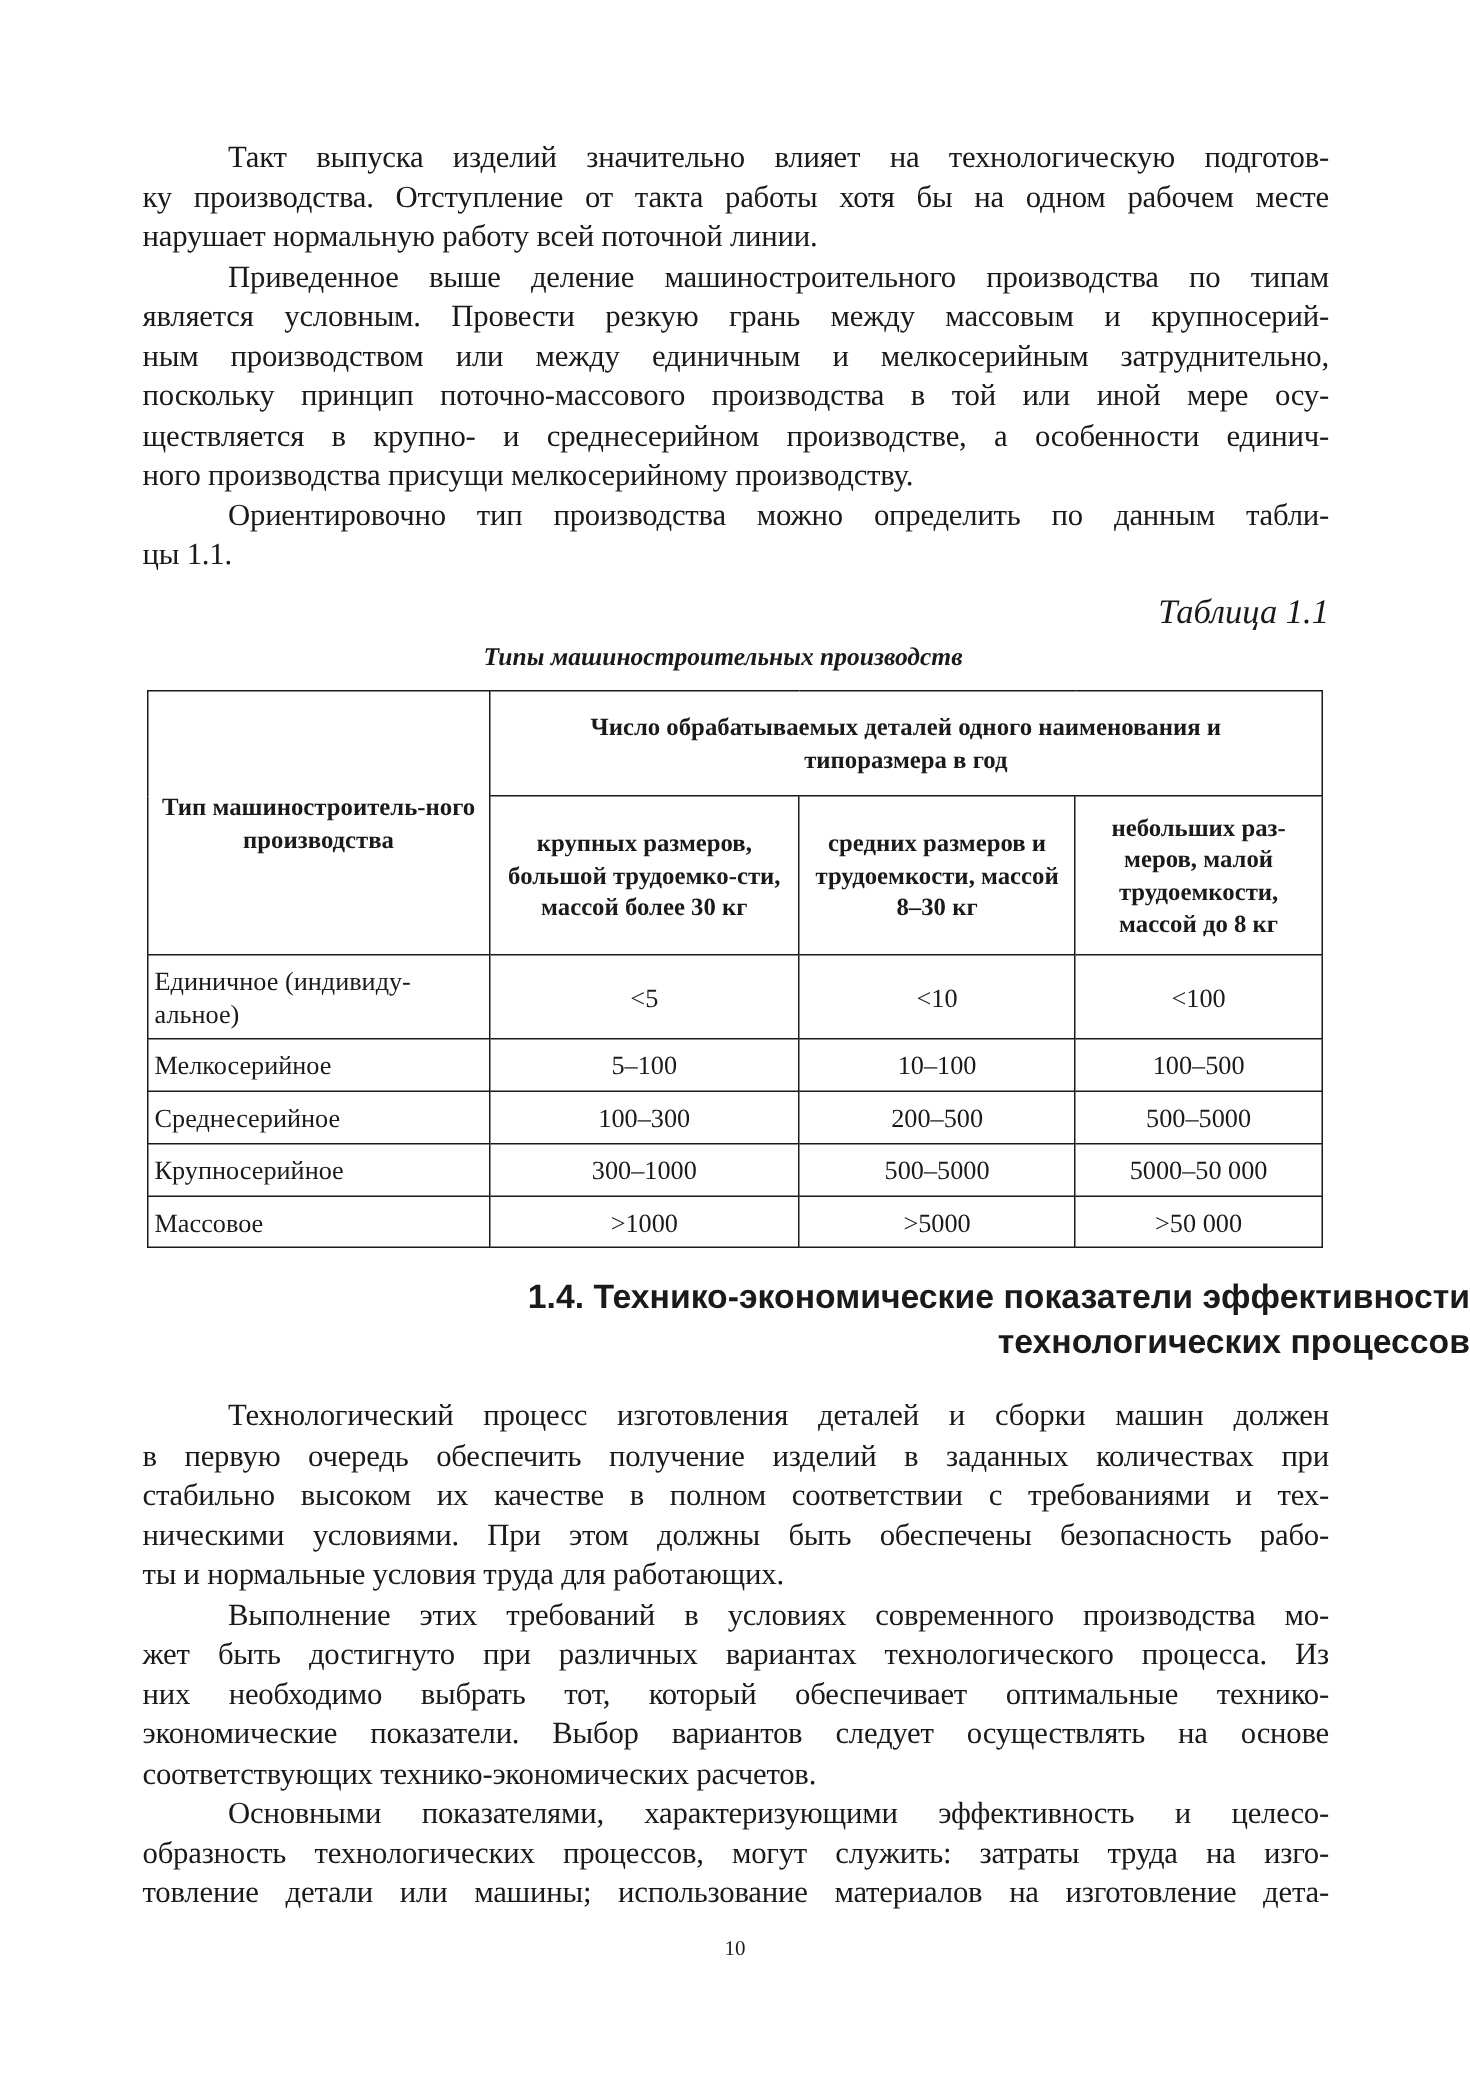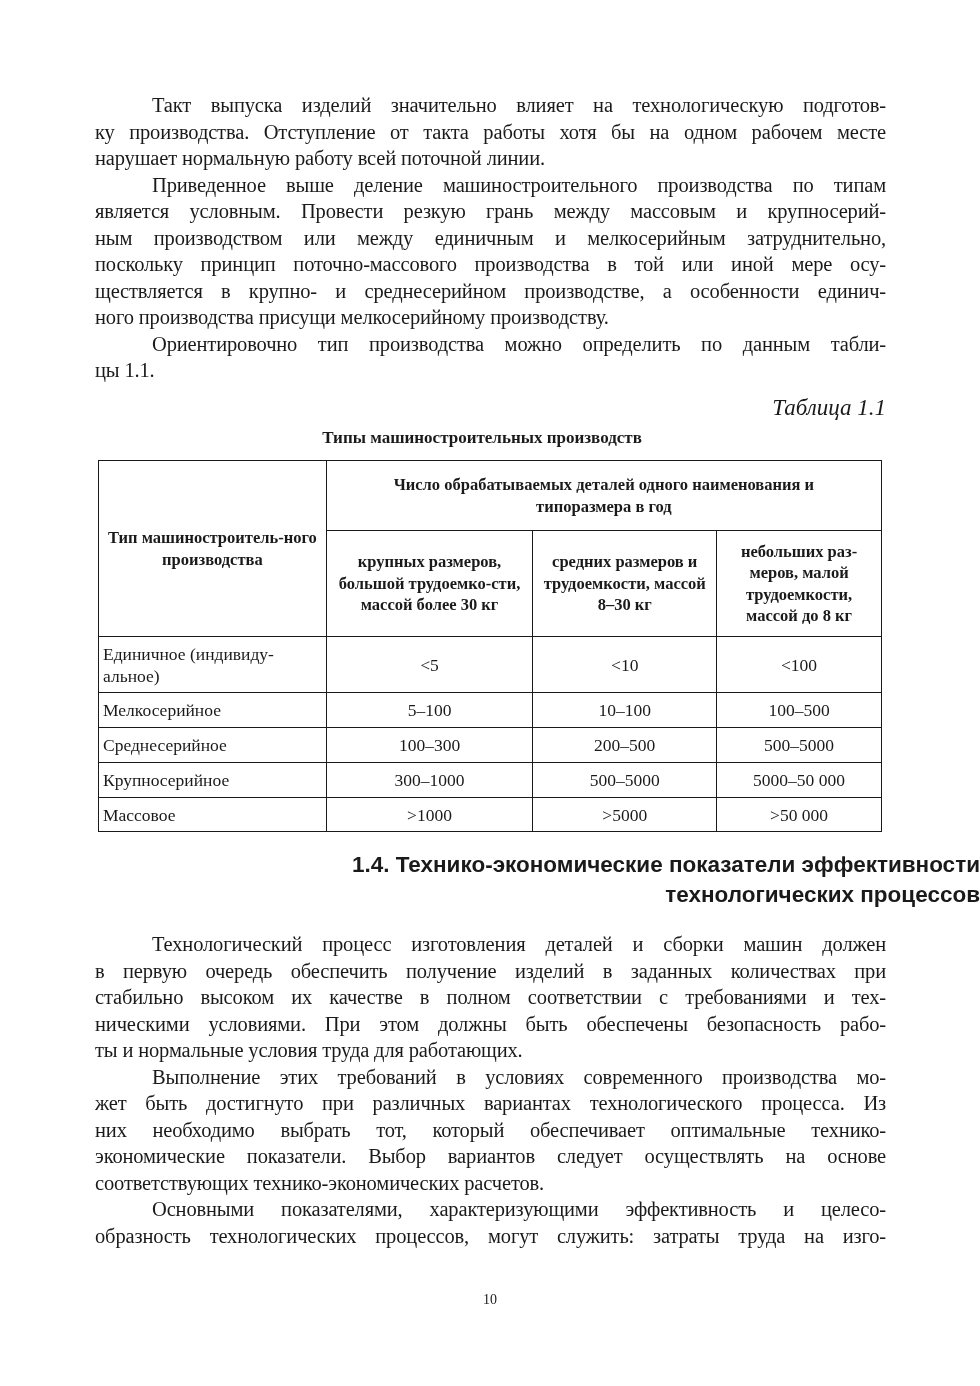--- a/index.html
+++ b/index.html
@@ -17,21 +17,21 @@
   .line { display: block; text-align: justify; text-align-last: justify; }
   .line.last { text-align-last: left; }
   .indent { text-indent: 57px; }
   .noindent { text-indent: 0; }
   .table-label {
     position: absolute; right: 94px; top: 395px;
     font-style: italic; font-size: 23px;
   }
   .table-title {
     position: absolute; left: 0; width: 964px; top: 428px; text-align: center;
-    font-weight: bold; font-size: 17px;
+    font-weight: bold; font-size: 17px; font-style: italic;
   }
   table.data {
     position: absolute; left: 98px; top: 460px;
     border-collapse: collapse; width: 784px;
     font-size: 17.5px;
   }
   table.data td, table.data th {
     border: 1.3px solid #1a1a1a; padding: 0 4px;
   }
   table.data th { font-weight: bold; font-size: 16.5px; line-height: 21.5px; text-align: center; }
@@ -140,16 +140,17 @@
   <p class="para">
     <span class="line indent">Выполнение этих требований в условиях современного производства мо-</span>
     <span class="line noindent">жет быть достигнуто при различных вариантах технологического процесса. Из</span>
     <span class="line noindent">них необходимо выбрать тот, который обеспечивает оптимальные технико-</span>
     <span class="line noindent">экономические показатели. Выбор вариантов следует осуществлять на основе</span>
     <span class="line noindent last">соответствующих технико-экономических расчетов.</span>
   </p>
   <p class="para">
     <span class="line indent">Основными показателями, характеризующими эффективность и целесо-</span>
     <span class="line noindent">образность технологических процессов, могут служить: затраты труда на изго-</span>
+    <span class="line noindent">товление детали или машины; использование материалов на изготовление дета-</span>
   </p>
 </div>
 
 <div class="page-number">10</div>
 
 </body></html>

